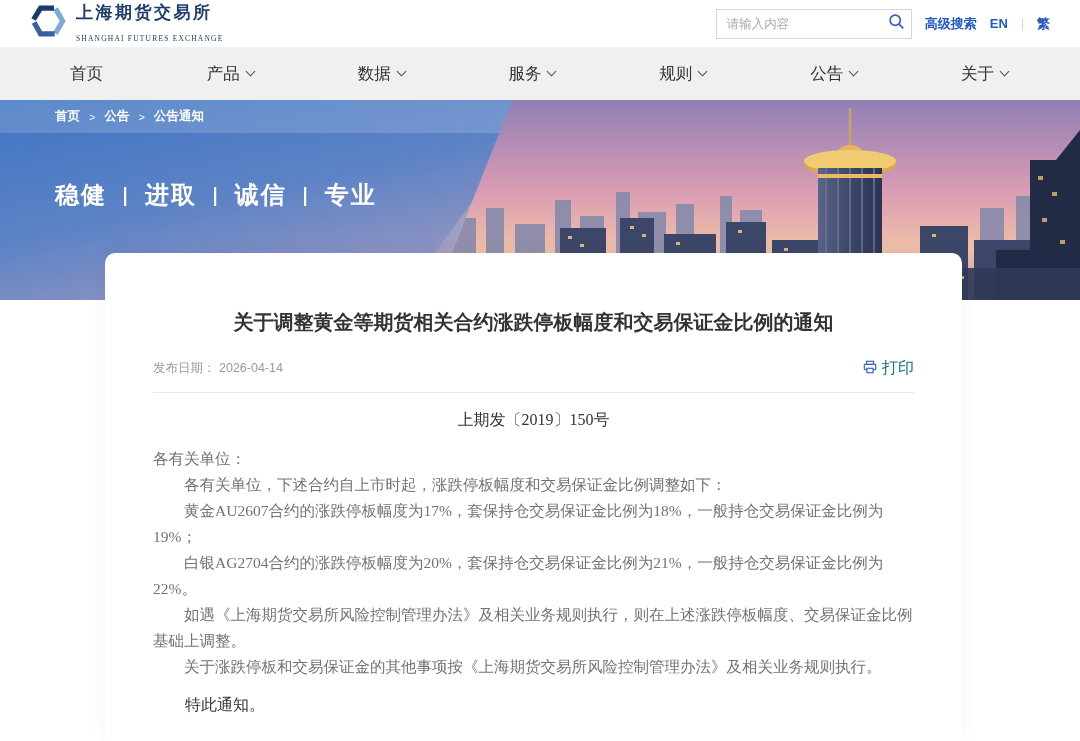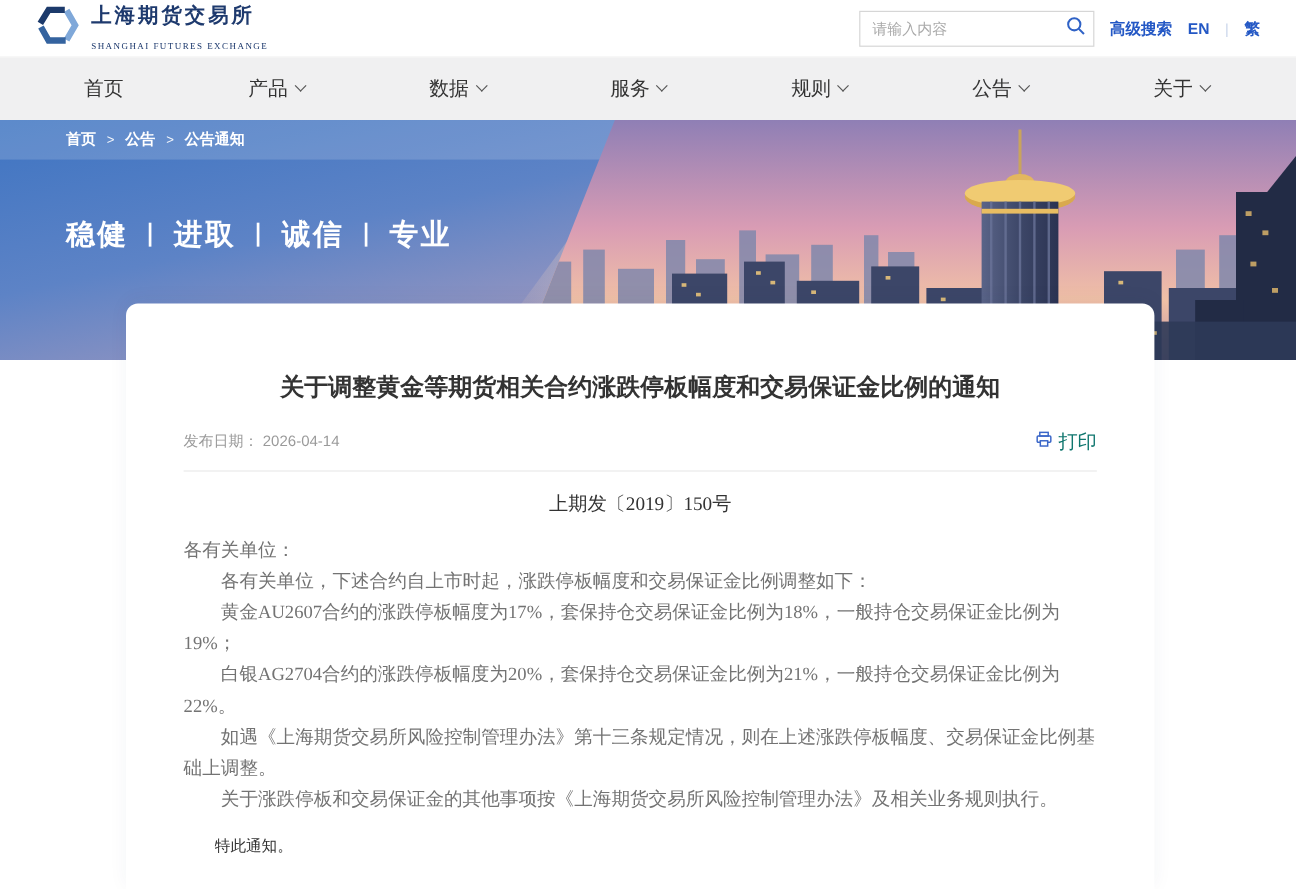--- a/index.html
+++ b/index.html
@@ -59,21 +59,21 @@
     padding-bottom:13px; border-bottom:1px solid #e9e9e9; }
   .pub-date { font-size:12.5px; color:#9a9a9a; }
   .print-link { display:flex; align-items:center; gap:5px; color:#0f766e; font-size:16px; cursor:pointer; }
   .doc-number { text-align:center; margin-top:17px; font-family:"Liberation Serif", serif;
     font-size:16px; color:#333; }
   .body-text { margin-top:15px; font-family:"Liberation Serif", serif; font-size:15.5px;
     color:#737373; line-height:26px; }
   .body-text p { text-indent:2em; }
   .body-text p.salutation { text-indent:0; }
   .closing { margin-top:12px; text-indent:2em; font-family:"Liberation Serif", serif;
-    font-size:13px; color:#333; line-height:26px; }
+    font-size:16px; color:#333; line-height:26px; }
   .signature { float:right; text-align:center; margin-top:32px; margin-right:4px;
     font-family:"Liberation Serif", serif; font-size:15.5px; color:#333; line-height:26px; }
 </style>
 </head>
 <body>
 
 <div class="topbar">
   <div class="logo">
     <span>
       <svg width="36" height="36" viewBox="0 0 48 48" fill="none">
@@ -267,21 +267,21 @@
     </div>
   </div>
 
   <div class="doc-number">上期发〔2019〕150号</div>
 
   <div class="body-text">
     <p class="salutation">各有关单位：</p>
     <p>各有关单位，下述合约自上市时起，涨跌停板幅度和交易保证金比例调整如下：</p>
     <p>黄金AU2607合约的涨跌停板幅度为17%，套保持仓交易保证金比例为18%，一般持仓交易保证金比例为19%；</p>
     <p>白银AG2704合约的涨跌停板幅度为20%，套保持仓交易保证金比例为21%，一般持仓交易保证金比例为22%。</p>
-    <p>如遇《上海期货交易所风险控制管理办法》第十三条规定情况，则在上述涨跌停板幅度、交易保证金比例基础上调整。</p>
+    <p>如遇《上海期货交易所风险控制管理办法》及相关业务规则执行，则在上述涨跌停板幅度、交易保证金比例基础上调整。</p>
     <p>关于涨跌停板和交易保证金的其他事项按《上海期货交易所风险控制管理办法》及相关业务规则执行。</p>
   </div>
 
   <div class="closing">特此通知。</div>
 
   <div class="signature">
     <div>上海期货交易所</div>
 
   </div>
 </div>

